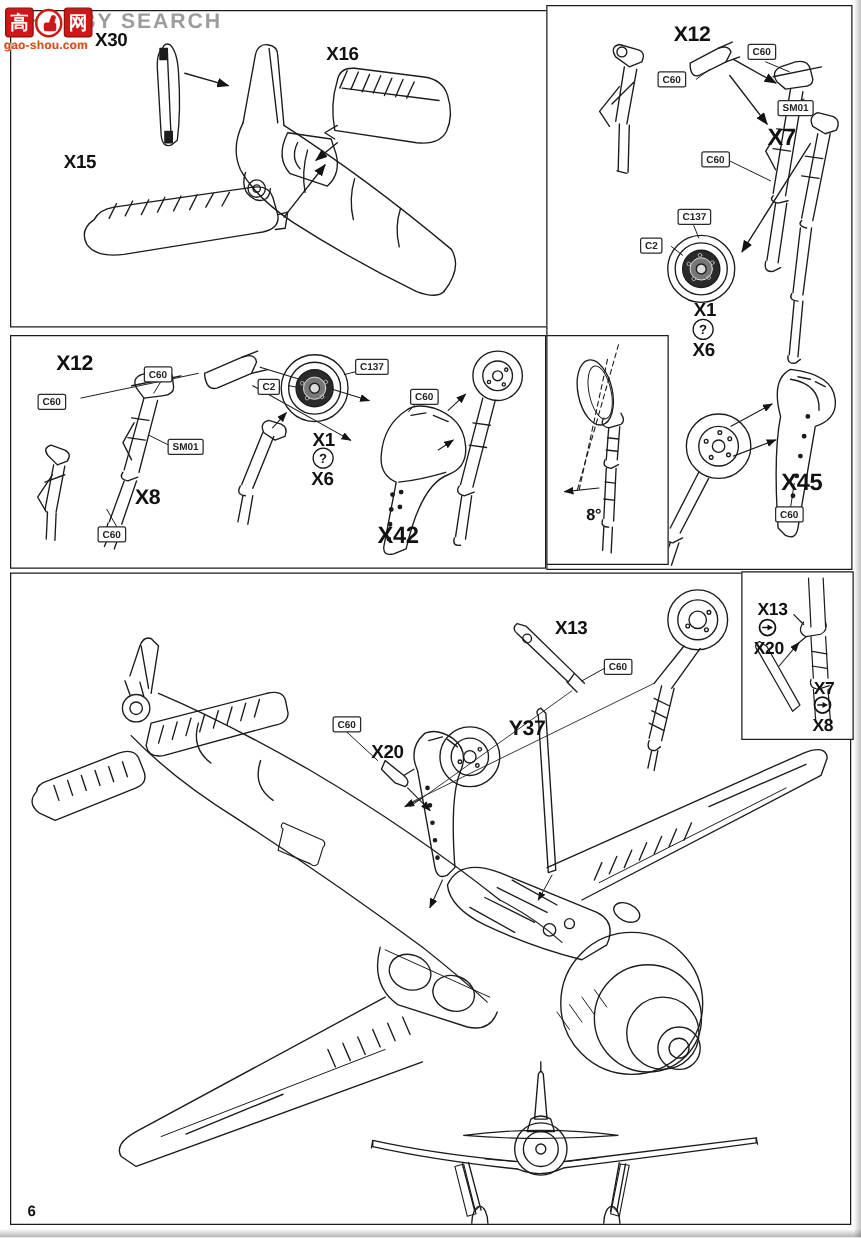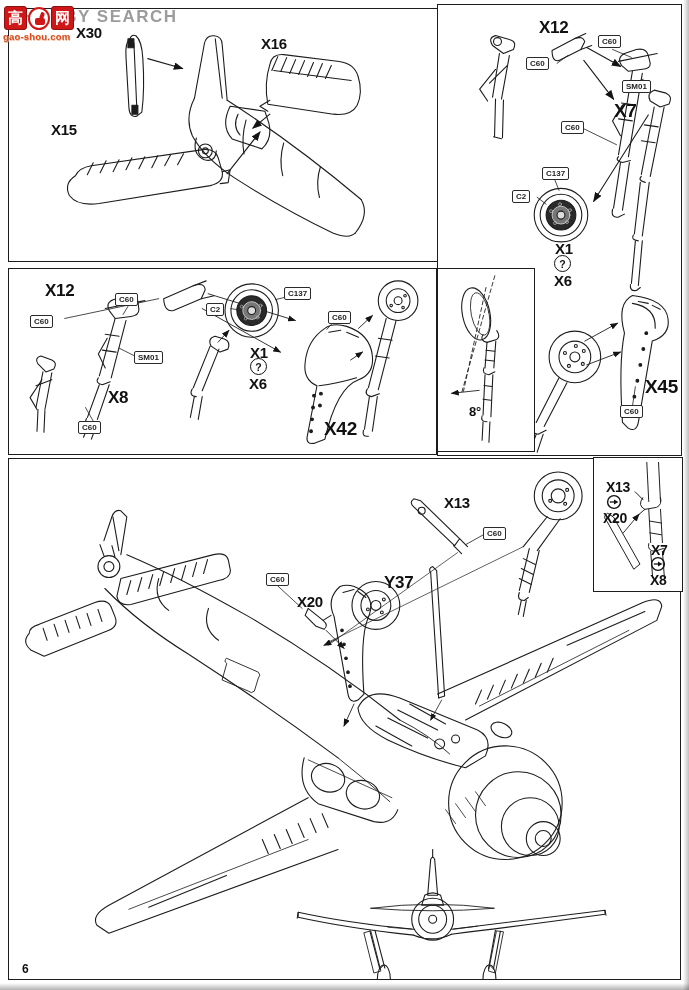--- a/index.html
+++ b/index.html
@@ -177,21 +177,21 @@
     <div class="callout" style="left:160px;top:30px">C60</div>
     <div class="callout" style="left:88px;top:52px">C60</div>
     <div class="callout" style="left:184px;top:75px">SM01</div>
     <div class="callout" style="left:123px;top:116px">C60</div>
     <div class="lbl s19" style="left:176px;top:96px">X7</div>
     <div class="callout" style="left:104px;top:162px">C137</div>
     <div class="callout" style="left:74px;top:185px">C2</div>
     <div class="lbl s15" style="left:117px;top:236px">X1</div>
     <div class="qcirc" style="left:116px;top:250px">?</div>
     <div class="lbl s15" style="left:116px;top:268px">X6</div>
-    <div class="lbl s19" style="left:207px;top:372px">X45</div>
+    <div class="lbl s19" style="left:187px;top:372px">X45</div>
     <div class="callout" style="left:182px;top:400px">C60</div>
   </div>
 
   <div class="panel" style="left:8px;top:268px;width:429px;height:187px;">
     <svg class="art" viewBox="0 0 429 187" fill="none" stroke="#1c1c1c" stroke-width="1.1" stroke-linecap="round" stroke-linejoin="round">
 
       <path d="M155,30 L185,17 Q196,13 197,21 L193,30 L165,42 Q156,44 155,30 Z"></path>
       <path d="M185,17 L198,12 M193,30 L206,27"></path>
       <line x1="200" y1="25" x2="288" y2="52" marker-end="url(#ah)" stroke-width="0.9"></line>
       <line x1="194" y1="40" x2="273" y2="84" marker-end="url(#ah)" stroke-width="0.9"></line>
@@ -265,21 +265,21 @@
     <div class="callout" style="left:106px;top:24px">C60</div>
     <div class="callout" style="left:125px;top:82px">SM01</div>
     <div class="lbl s17" style="left:99px;top:120px">X8</div>
     <div class="callout" style="left:69px;top:152px">C60</div>
     <div class="callout" style="left:275px;top:18px">C137</div>
     <div class="callout" style="left:197px;top:34px">C2</div>
     <div class="lbl s15" style="left:241px;top:76px">X1</div>
     <div class="qcirc" style="left:241px;top:89px">?</div>
     <div class="lbl s15" style="left:240px;top:107px">X6</div>
     <div class="callout" style="left:319px;top:42px">C60</div>
-    <div class="lbl s19" style="left:315px;top:150px">X42</div>
+    <div class="lbl s19" style="left:293px;top:150px">X42</div>
   </div>
 
   <div class="panel" style="left:437px;top:268px;width:98px;height:184px;">
     <svg class="art" viewBox="0 0 98 184" fill="none" stroke="#1c1c1c" stroke-width="1.1" stroke-linecap="round" stroke-linejoin="round">
       <path d="M58,6 L24,126" stroke-dasharray="4 3" stroke-width="0.9"></path>
       <path d="M49,18 L26,124" stroke-dasharray="4 3" stroke-width="0.9"></path>
       <ellipse cx="39" cy="45" rx="14" ry="27" transform="rotate(-12 39 45)"></ellipse>
       <ellipse cx="43" cy="45" rx="9" ry="22" transform="rotate(-12 43 45)" stroke-width="0.8"></ellipse>
       <path d="M46,66 Q42,72 50,74 L60,71 Q64,68 60,62"></path>
       <path d="M50,74 L48,100 M59,73 L57,100"></path>
@@ -406,21 +406,21 @@
       <path d="M356,476 L366,516 L373,514 L363,474 Z" stroke-width="0.9"></path>
       <ellipse cx="376" cy="522" rx="6.5" ry="14"></ellipse>
       <path d="M488,473 L481,512 M493,474 L486,512"></path>
       <path d="M496,475 L488,516 L481,514 L489,474 Z" stroke-width="0.9"></path>
       <ellipse cx="482" cy="522" rx="6.5" ry="14"></ellipse>
       <path d="M372,512 L376,508 M486,512 L482,508" stroke-width="0.8"></path>
     </svg>
 
     <div class="lbl s15" style="left:435px;top:36px">X13</div>
     <div class="callout" style="left:474px;top:68px">C60</div>
-    <div class="lbl s17" style="left:375px;top:115px">Y37</div>
+    <div class="lbl s17" style="left:398px;top:115px">Y37</div>
     <div class="callout" style="left:257px;top:114px">C60</div>
     <div class="lbl s15" style="left:288px;top:135px">X20</div>
 
     <div class="panel" style="left:584px;top:-1.6px;width:90px;height:135px;border-width:1.4px;">
       <svg class="art" viewBox="0 0 90 135" fill="none" stroke="#1c1c1c" stroke-width="1" stroke-linecap="round" stroke-linejoin="round">
         <path d="M54,4 L56,44 M66,4 L68,44"></path>
         <path d="M50,40 Q44,48 52,52 L64,50 Q70,47 68,40"></path>
         <path d="M50,42 L42,34 M52,52 L45,58"></path>
         <path d="M56,52 L58,86 M68,52 L70,86"></path>
         <path d="M57,64 L69,66 M57,76 L69,78"></path>

